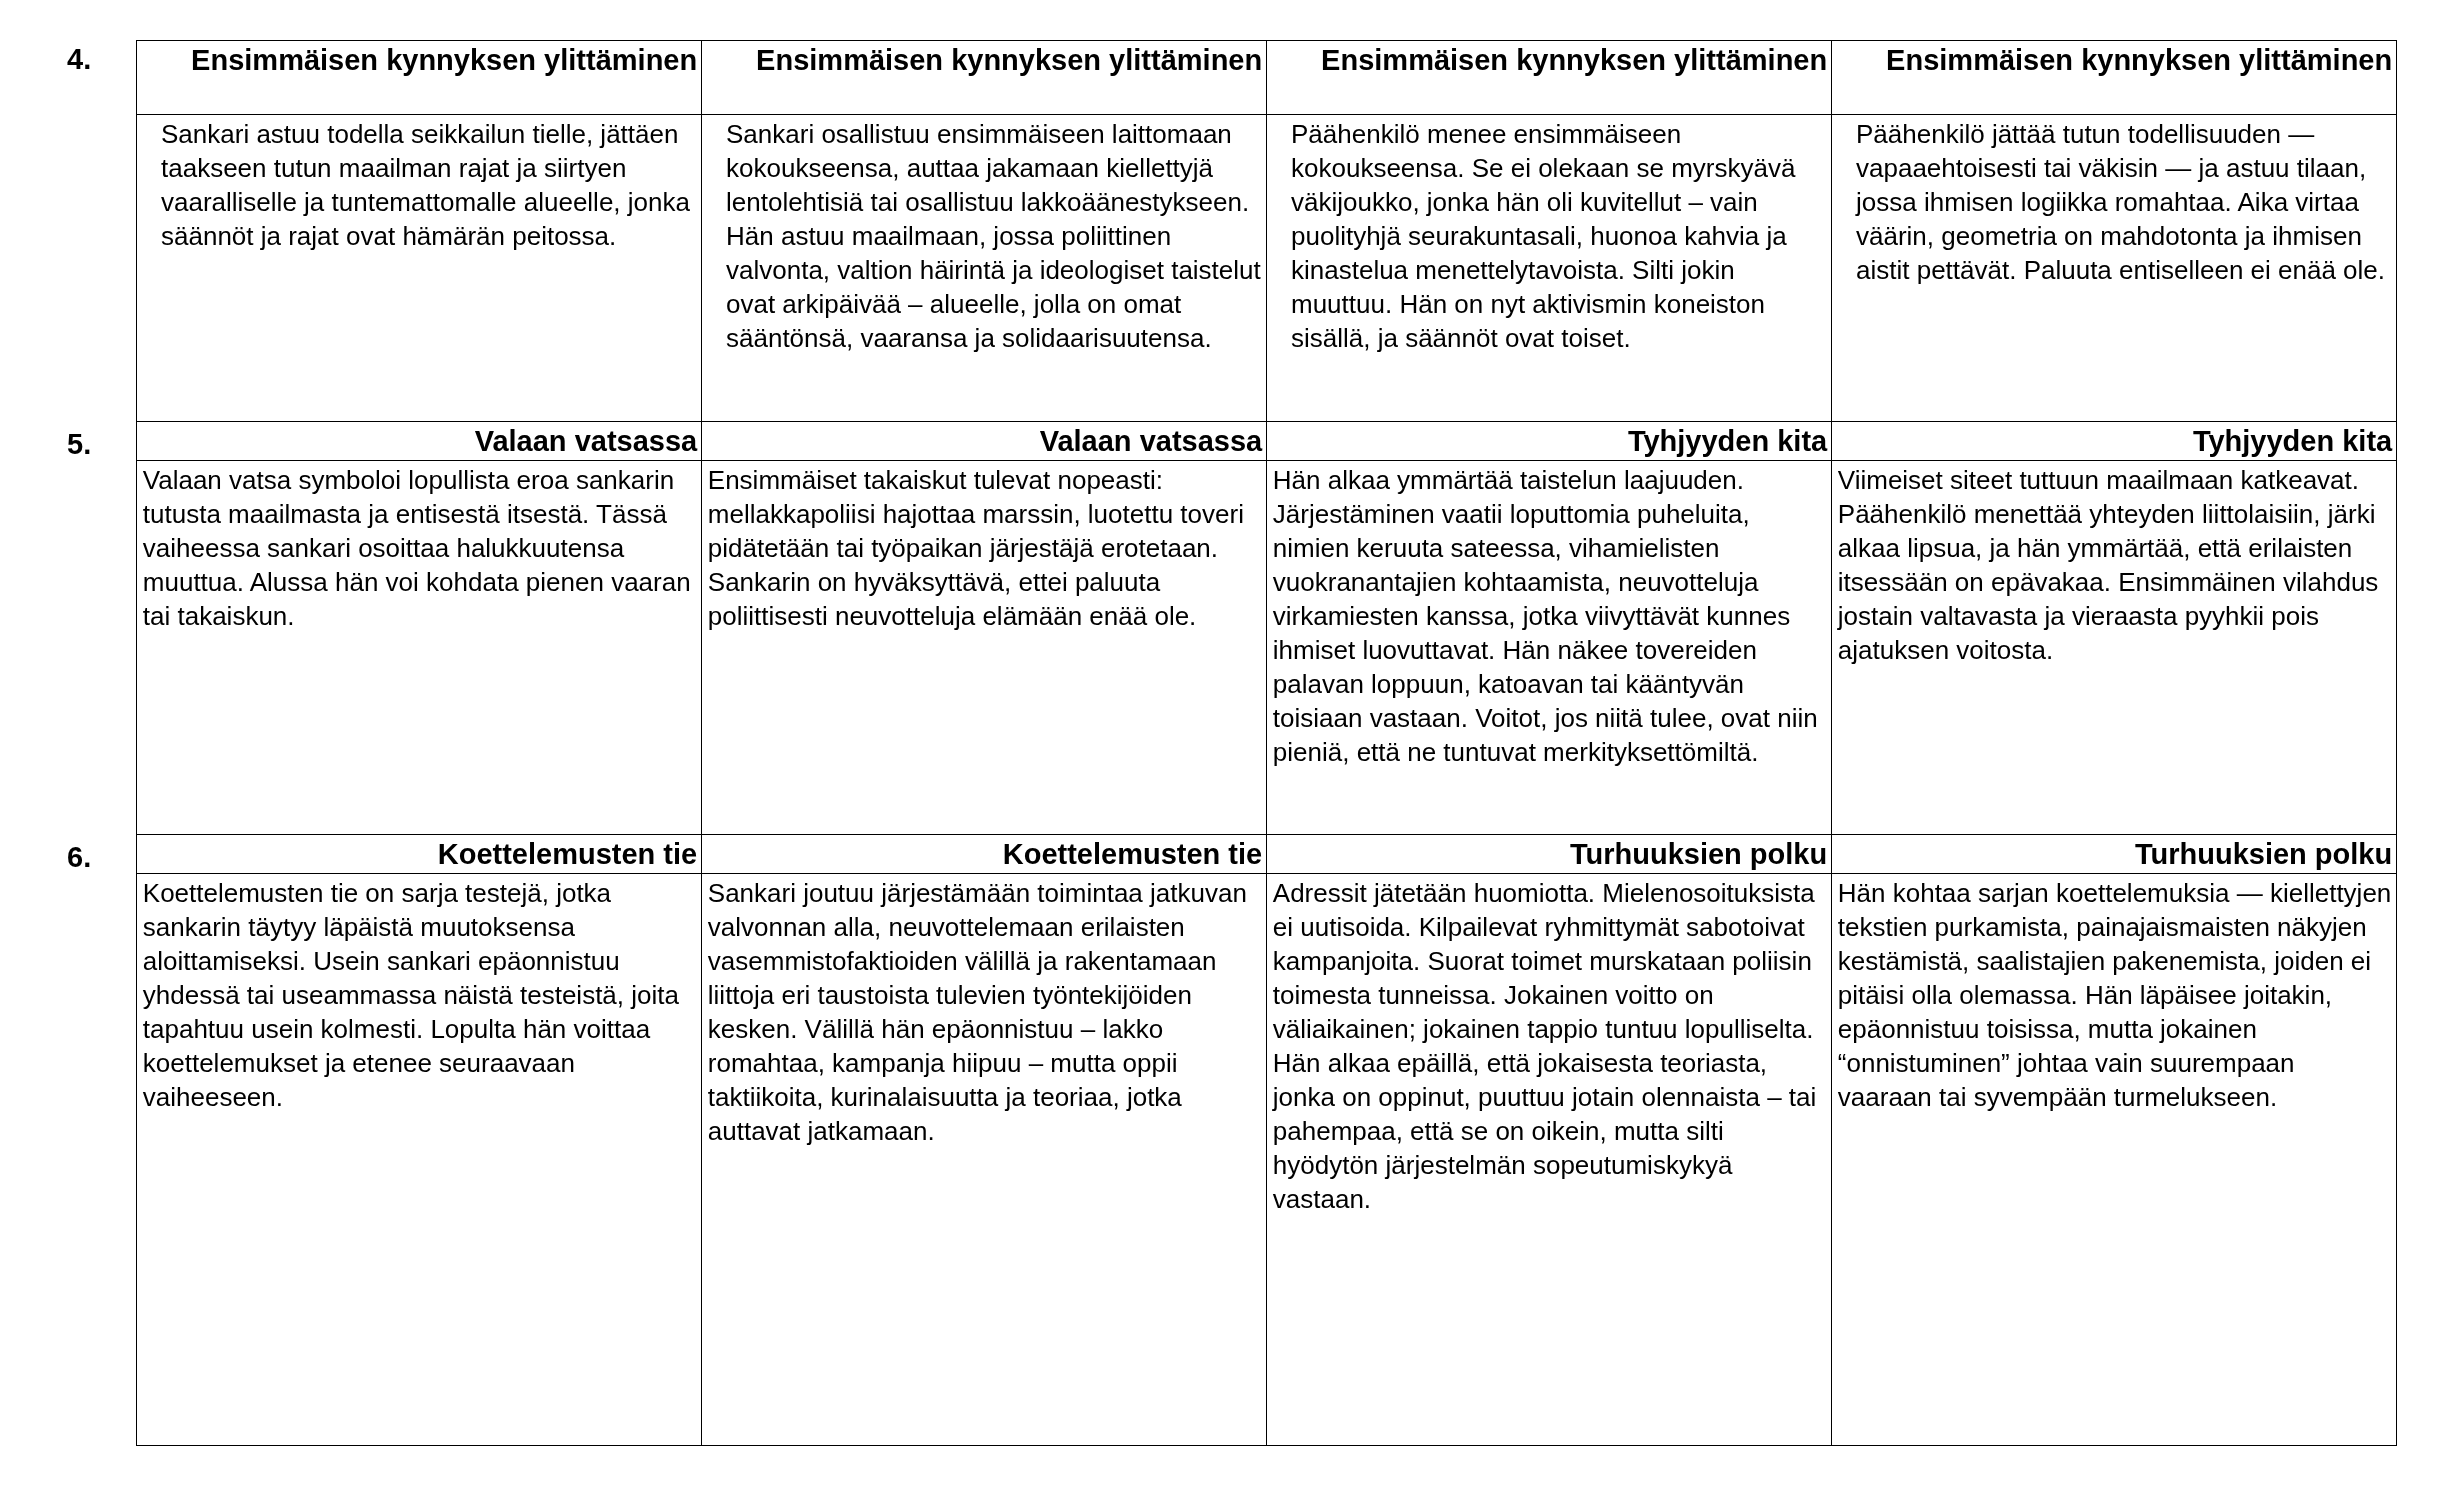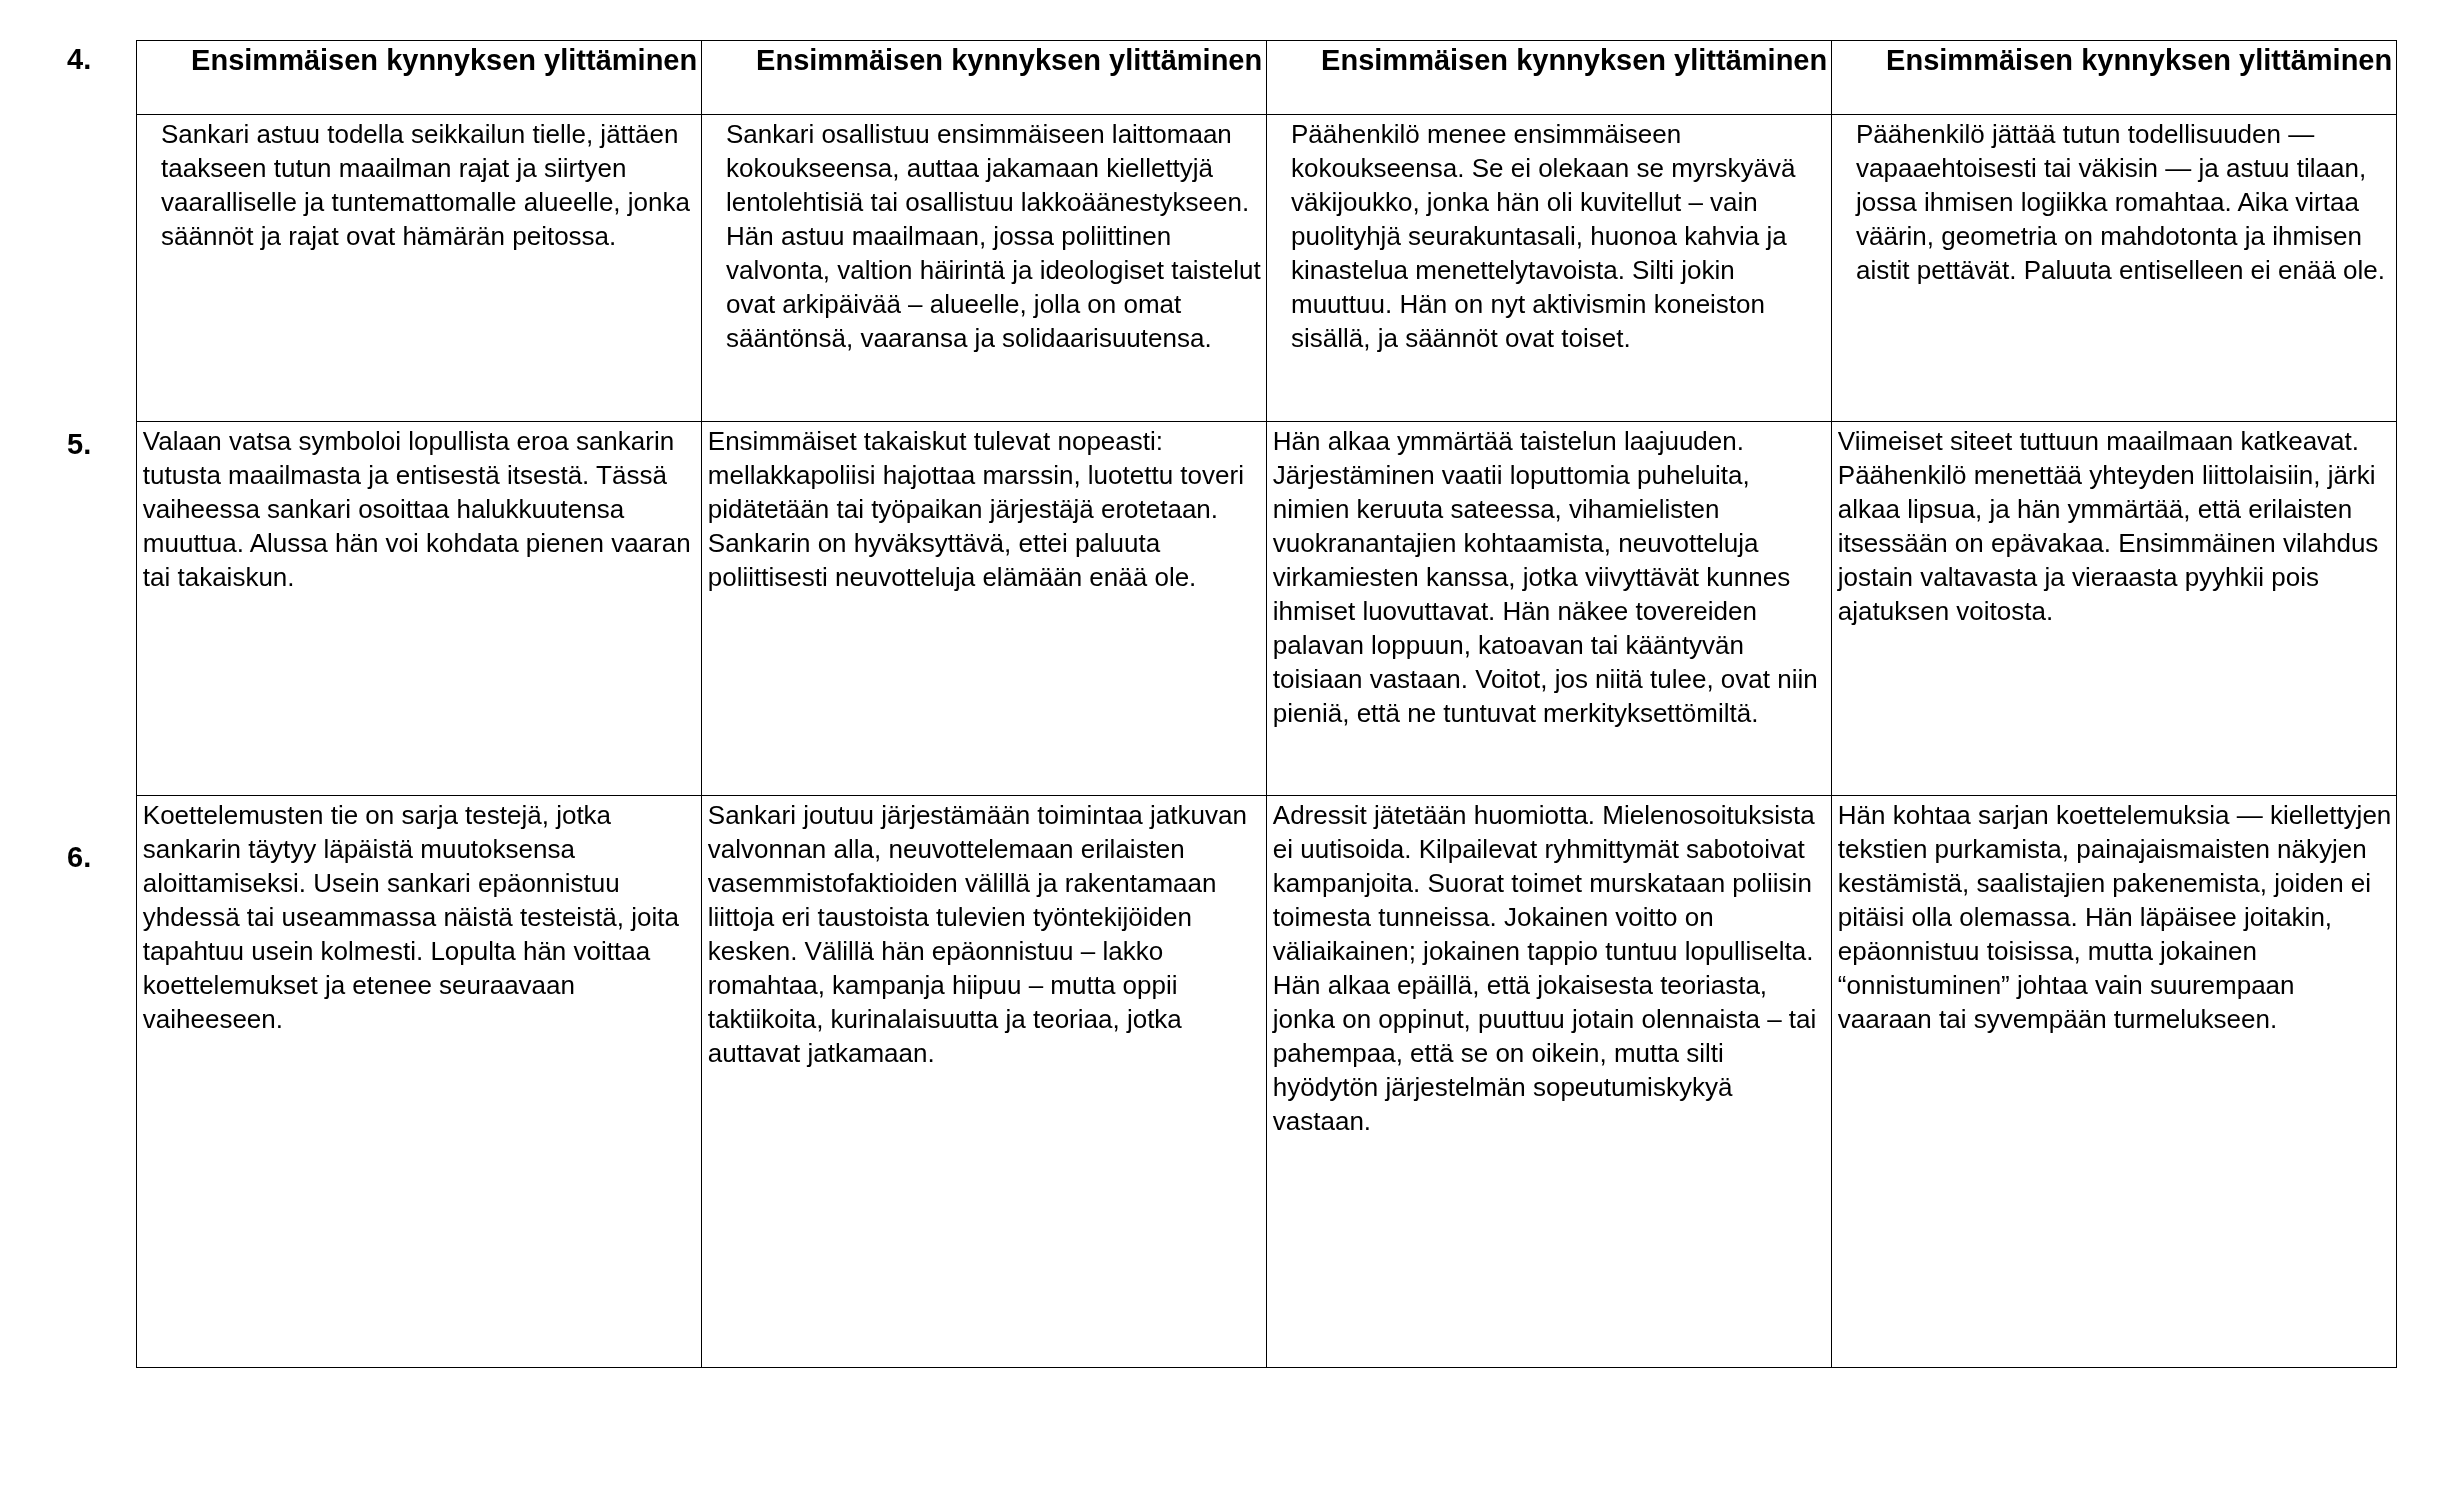--- a/index.html
+++ b/index.html
@@ -45,27 +45,39 @@
         <td class="head">Ensimmäisen kynnyksen ylittäminen</td>
         <td class="head">Ensimmäisen kynnyksen ylittäminen</td>
       </tr>
       <tr class="b4">
         <td class="body">Sankari astuu todella seikkailun tielle, jättäen taakseen tutun maailman rajat ja siirtyen vaaralliselle ja tuntemattomalle alueelle, jonka säännöt ja rajat ovat hämärän peitossa.</td>
         <td class="body">Sankari osallistuu ensimmäiseen laittomaan kokoukseensa, auttaa jakamaan kiellettyjä lentolehtisiä tai osallistuu lakkoäänestykseen. Hän astuu maailmaan, jossa poliittinen valvonta, valtion häirintä ja ideologiset taistelut ovat arkipäivää – alueelle, jolla on omat sääntönsä, vaaransa ja solidaarisuutensa.</td>
         <td class="body">Päähenkilö menee ensimmäiseen kokoukseensa. Se ei olekaan se myrskyävä väkijoukko, jonka hän oli kuvitellut – vain puolityhjä seurakuntasali, huonoa kahvia ja kinastelua menettelytavoista. Silti jokin muuttuu. Hän on nyt aktivismin koneiston sisällä, ja säännöt ovat toiset.</td>
         <td class="body">Päähenkilö jättää tutun todellisuuden — vapaaehtoisesti tai väkisin — ja astuu tilaan, jossa ihmisen logiikka romahtaa. Aika virtaa väärin, geometria on mahdotonta ja ihmisen aistit pettävät. Paluuta entiselleen ei enää ole.</td>
       </tr>
 
+      <tr class="h5">
+        <td class="head">Valaan vatsassa</td>
+        <td class="head">Valaan vatsassa</td>
+        <td class="head">Tyhjyyden kita</td>
+        <td class="head">Tyhjyyden kita</td>
+      </tr>
       <tr class="b5">
         <td class="body">Valaan vatsa symboloi lopullista eroa sankarin tutusta maailmasta ja entisestä itsestä. Tässä vaiheessa sankari osoittaa halukkuutensa muuttua. Alussa hän voi kohdata pienen vaaran tai takaiskun.</td>
         <td class="body">Ensimmäiset takaiskut tulevat nopeasti: mellakkapoliisi hajottaa marssin, luotettu toveri pidätetään tai työpaikan järjestäjä erotetaan. Sankarin on hyväksyttävä, ettei paluuta poliittisesti neuvotteluja elämään enää ole.</td>
         <td class="body">Hän alkaa ymmärtää taistelun laajuuden. Järjestäminen vaatii loputtomia puheluita, nimien keruuta sateessa, vihamielisten vuokranantajien kohtaamista, neuvotteluja virkamiesten kanssa, jotka viivyttävät kunnes ihmiset luovuttavat. Hän näkee tovereiden palavan loppuun, katoavan tai kääntyvän toisiaan vastaan. Voitot, jos niitä tulee, ovat niin pieniä, että ne tuntuvat merkityksettömiltä.</td>
         <td class="body">Viimeiset siteet tuttuun maailmaan katkeavat. Päähenkilö menettää yhteyden liittolaisiin, järki alkaa lipsua, ja hän ymmärtää, että erilaisten itsessään on epävakaa. Ensimmäinen vilahdus jostain valtavasta ja vieraasta pyyhkii pois ajatuksen voitosta.</td>
       </tr>
 
+      <tr class="h6">
+        <td class="head">Koettelemusten tie</td>
+        <td class="head">Koettelemusten tie</td>
+        <td class="head">Turhuuksien polku</td>
+        <td class="head">Turhuuksien polku</td>
+      </tr>
       <tr class="b6">
         <td class="body">Koettelemusten tie on sarja testejä, jotka sankarin täytyy läpäistä muutoksensa aloittamiseksi. Usein sankari epäonnistuu yhdessä tai useammassa näistä testeistä, joita tapahtuu usein kolmesti. Lopulta hän voittaa koettelemukset ja etenee seuraavaan vaiheeseen.</td>
         <td class="body">Sankari joutuu järjestämään toimintaa jatkuvan valvonnan alla, neuvottelemaan erilaisten vasemmistofaktioiden välillä ja rakentamaan liittoja eri taustoista tulevien työntekijöiden kesken. Välillä hän epäonnistuu – lakko romahtaa, kampanja hiipuu – mutta oppii taktiikoita, kurinalaisuutta ja teoriaa, jotka auttavat jatkamaan.</td>
         <td class="body">Adressit jätetään huomiotta. Mielenosoituksista ei uutisoida. Kilpailevat ryhmittymät sabotoivat kampanjoita. Suorat toimet murskataan poliisin toimesta tunneissa. Jokainen voitto on väliaikainen; jokainen tappio tuntuu lopulliselta. Hän alkaa epäillä, että jokaisesta teoriasta, jonka on oppinut, puuttuu jotain olennaista – tai pahempaa, että se on oikein, mutta silti hyödytön järjestelmän sopeutumiskykyä vastaan.</td>
         <td class="body">Hän kohtaa sarjan koettelemuksia — kiellettyjen tekstien purkamista, painajaismaisten näkyjen kestämistä, saalistajien pakenemista, joiden ei pitäisi olla olemassa. Hän läpäisee joitakin, epäonnistuu toisissa, mutta jokainen “onnistuminen” johtaa vain suurempaan vaaraan tai syvempään turmelukseen.</td>
       </tr>
     </tbody>
   </table>
 </div>
 

